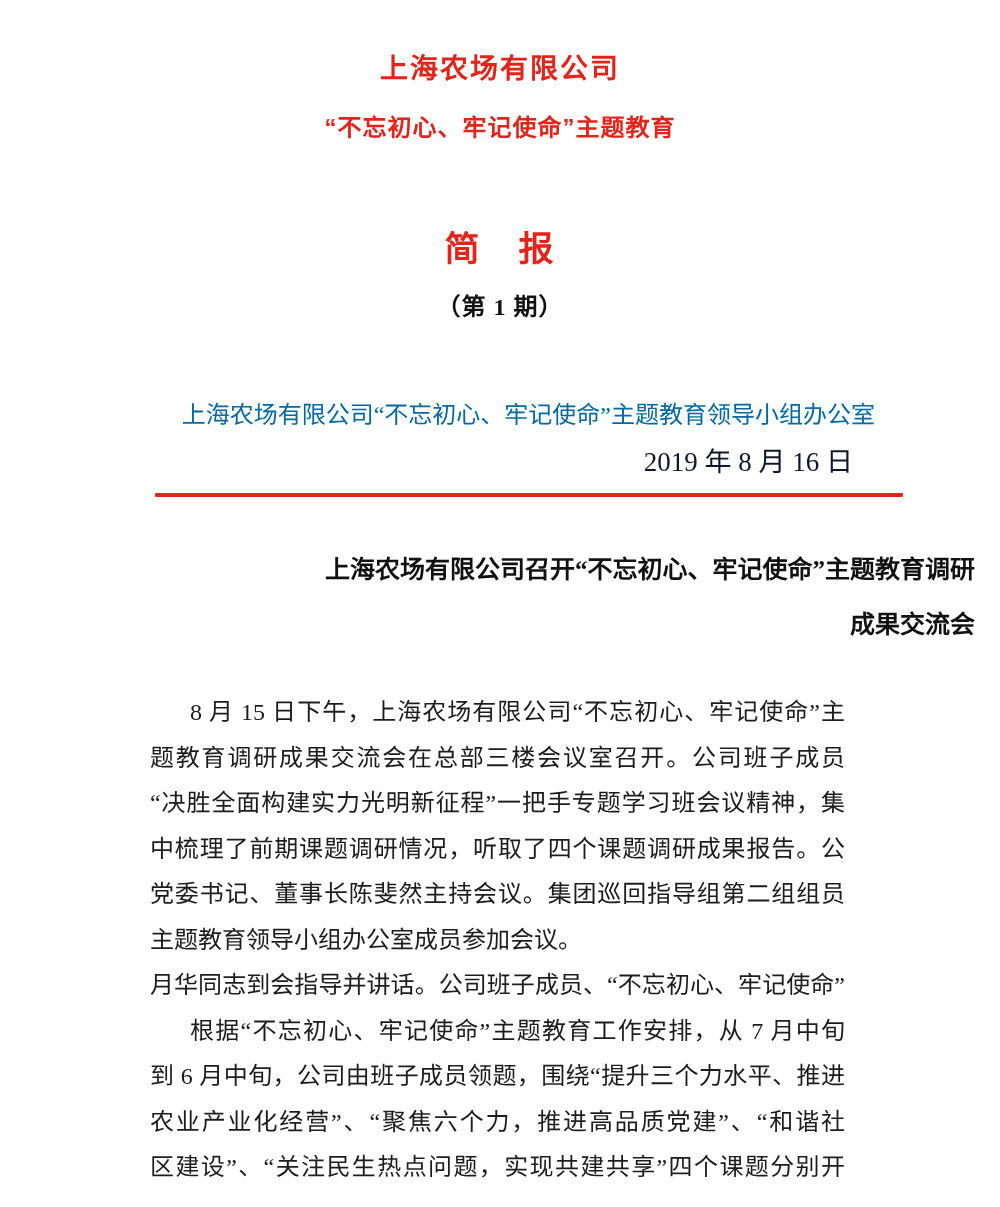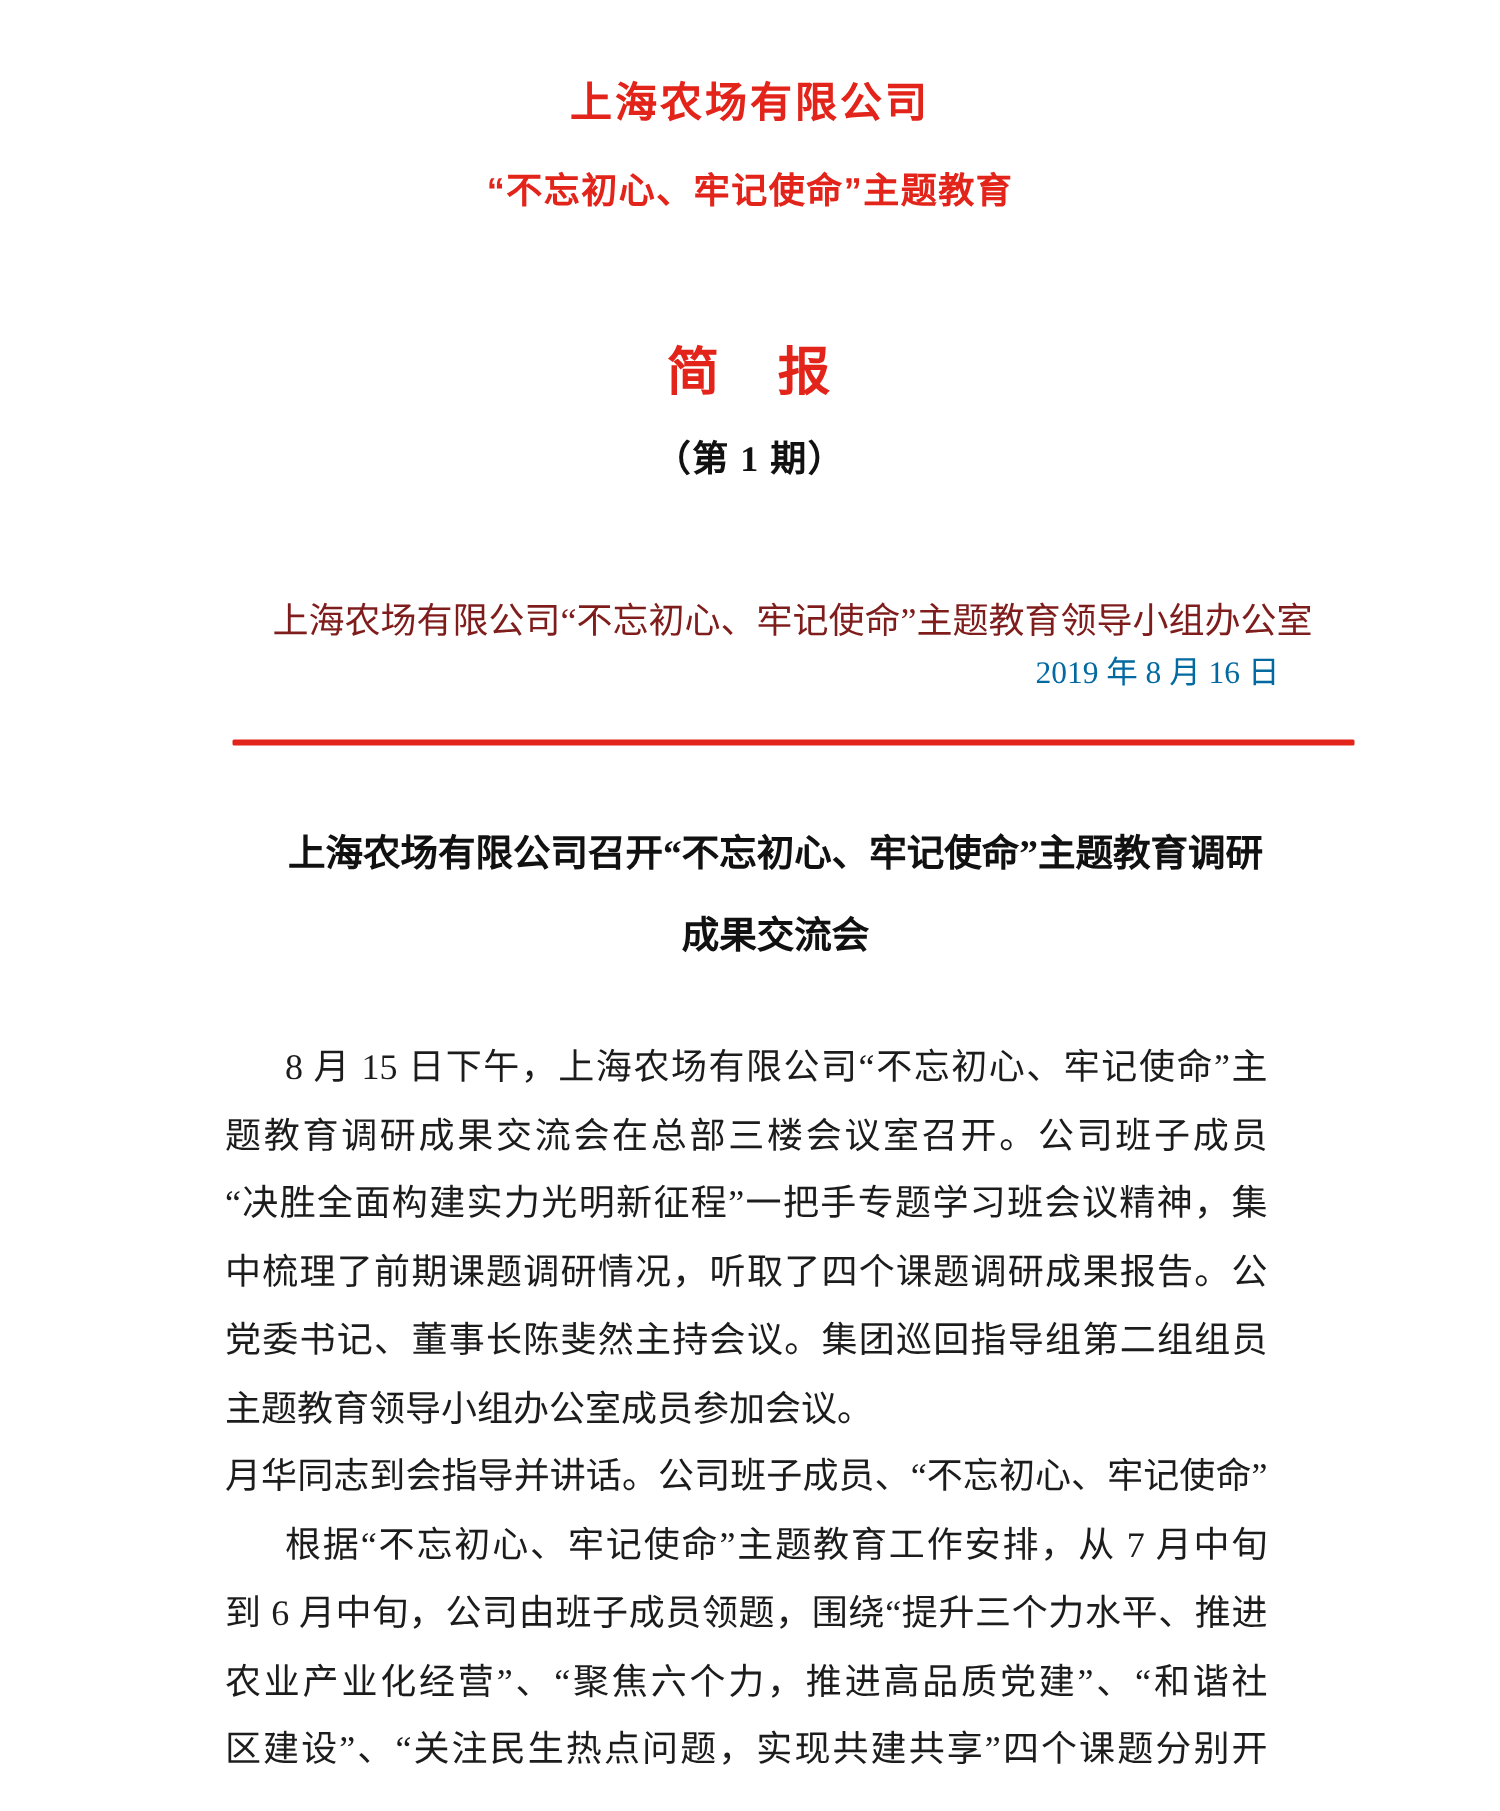--- a/index.html
+++ b/index.html
@@ -25,34 +25,34 @@
   .m-campaign{top:109px;font-size:24px;line-height:38px;letter-spacing:1px;}
   .m-bulletin{top:229px;font-size:35px;line-height:40px;letter-spacing:2px;}
   .m-issue{
     position:absolute;top:292px;left:10px;width:980px;text-align:center;
     color:#111;font-weight:bold;font-size:24px;line-height:30px;
     font-family:"Liberation Serif","DejaVu Serif",serif;letter-spacing:1px;
   }
   
   .issuer{
     position:absolute;top:399px;right:125px;
-    font-size:24px;line-height:32px;white-space:nowrap;color:#7f1d1d;
+    font-size:24px;line-height:32px;white-space:nowrap;color:#0369a1;
   }
   .issue-date{
-    position:absolute;top:432px;right:147px;
-    font-size:21px;line-height:32px;white-space:nowrap;color:#0369a1;
+    position:absolute;top:446px;right:147px;
+    font-size:27px;line-height:32px;white-space:nowrap;color:#0f172a;
   }
   
   .redline{
     position:absolute;left:155px;top:493px;width:748px;height:4px;
     background:var(--accent-red);border-radius:1px;
   }
   
   .a-title{
-    position:absolute;top:553px;left:42px;width:950px;text-align:center;
+    position:absolute;top:553px;left:25px;width:950px;text-align:right;
     font-weight:bold;font-size:25px;color:#111;
   }
   .a-title .t1{line-height:34px;}
   .a-title .t2{line-height:34px;margin-top:21px;}
   
   .doc-body{
     position:absolute;left:150px;top:690px;width:695px;
     font-size:24px;color:var(--text-color);
   }
   .bl{

